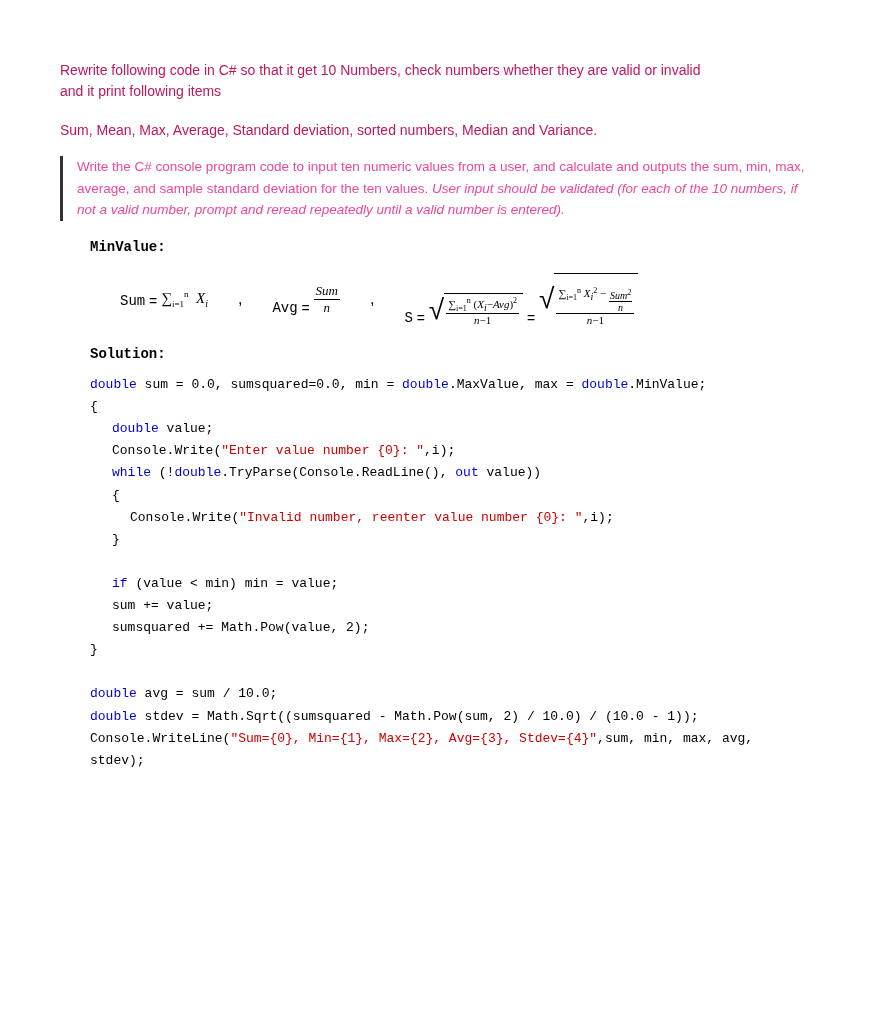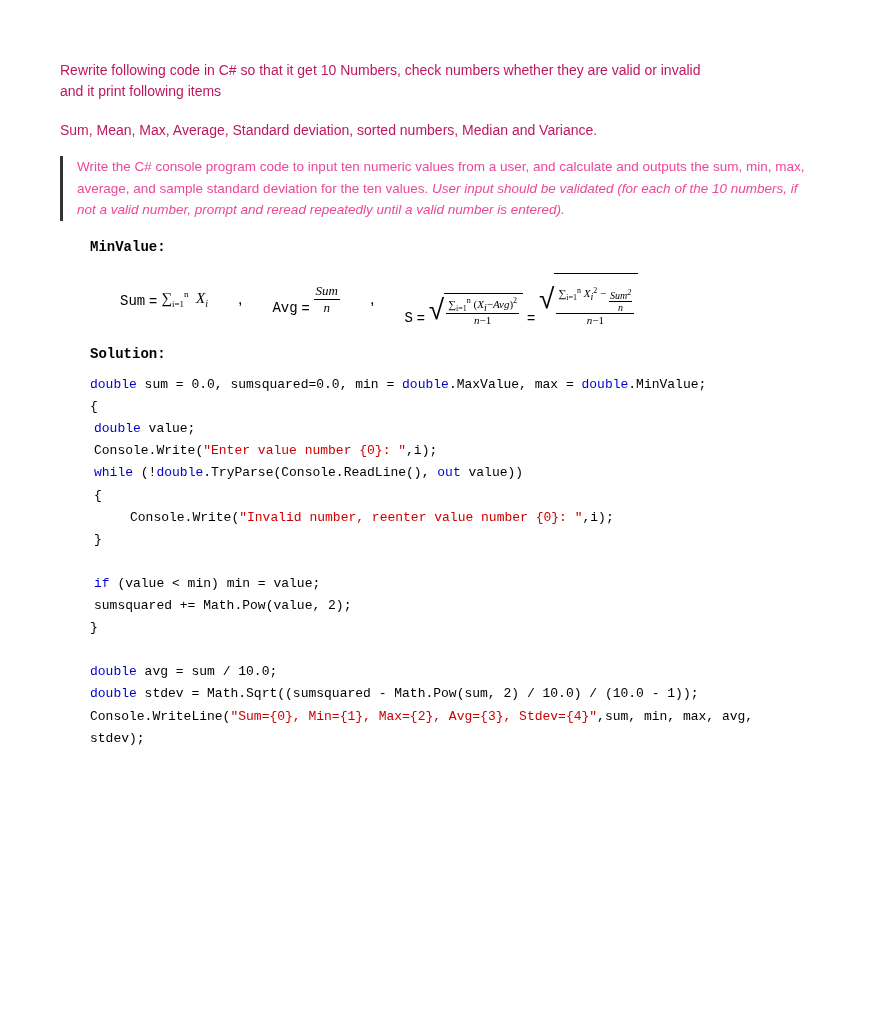--- a/index.html
+++ b/index.html
@@ -102,21 +102,21 @@
       font-size: 14px;
       margin-bottom: 12px;
     }
     .code-block {
       font-family: 'Courier New', monospace;
       font-size: 13px;
       line-height: 1.7;
     }
     .kw { color: #0000cc; }
     .str { color: #cc0000; }
-    .indent1 { margin-left: 4px; }
+    .indent1 { margin-left: 22px; }
     .indent2 { margin-left: 40px; }
     .code-line {
       display: block;
     }
     sub, sup { font-size: 10px; }
   </style>
 </head>
 <body>
 
 <p class="question-title">
@@ -232,20 +232,21 @@
 
     <span class="code-line indent1">}</span>
 
     <br>
 
     <span class="code-line indent1">
       <span class="kw">if</span> (value &lt; min) min = value;
     </span>
 
 
+    <span class="code-line indent1">sum += value;</span>
 
     <span class="code-line indent1">
       sumsquared += Math.Pow(value, 2);
     </span>
 
     <span class="code-line">}</span>
 
     <br>
 
     <span class="code-line">

